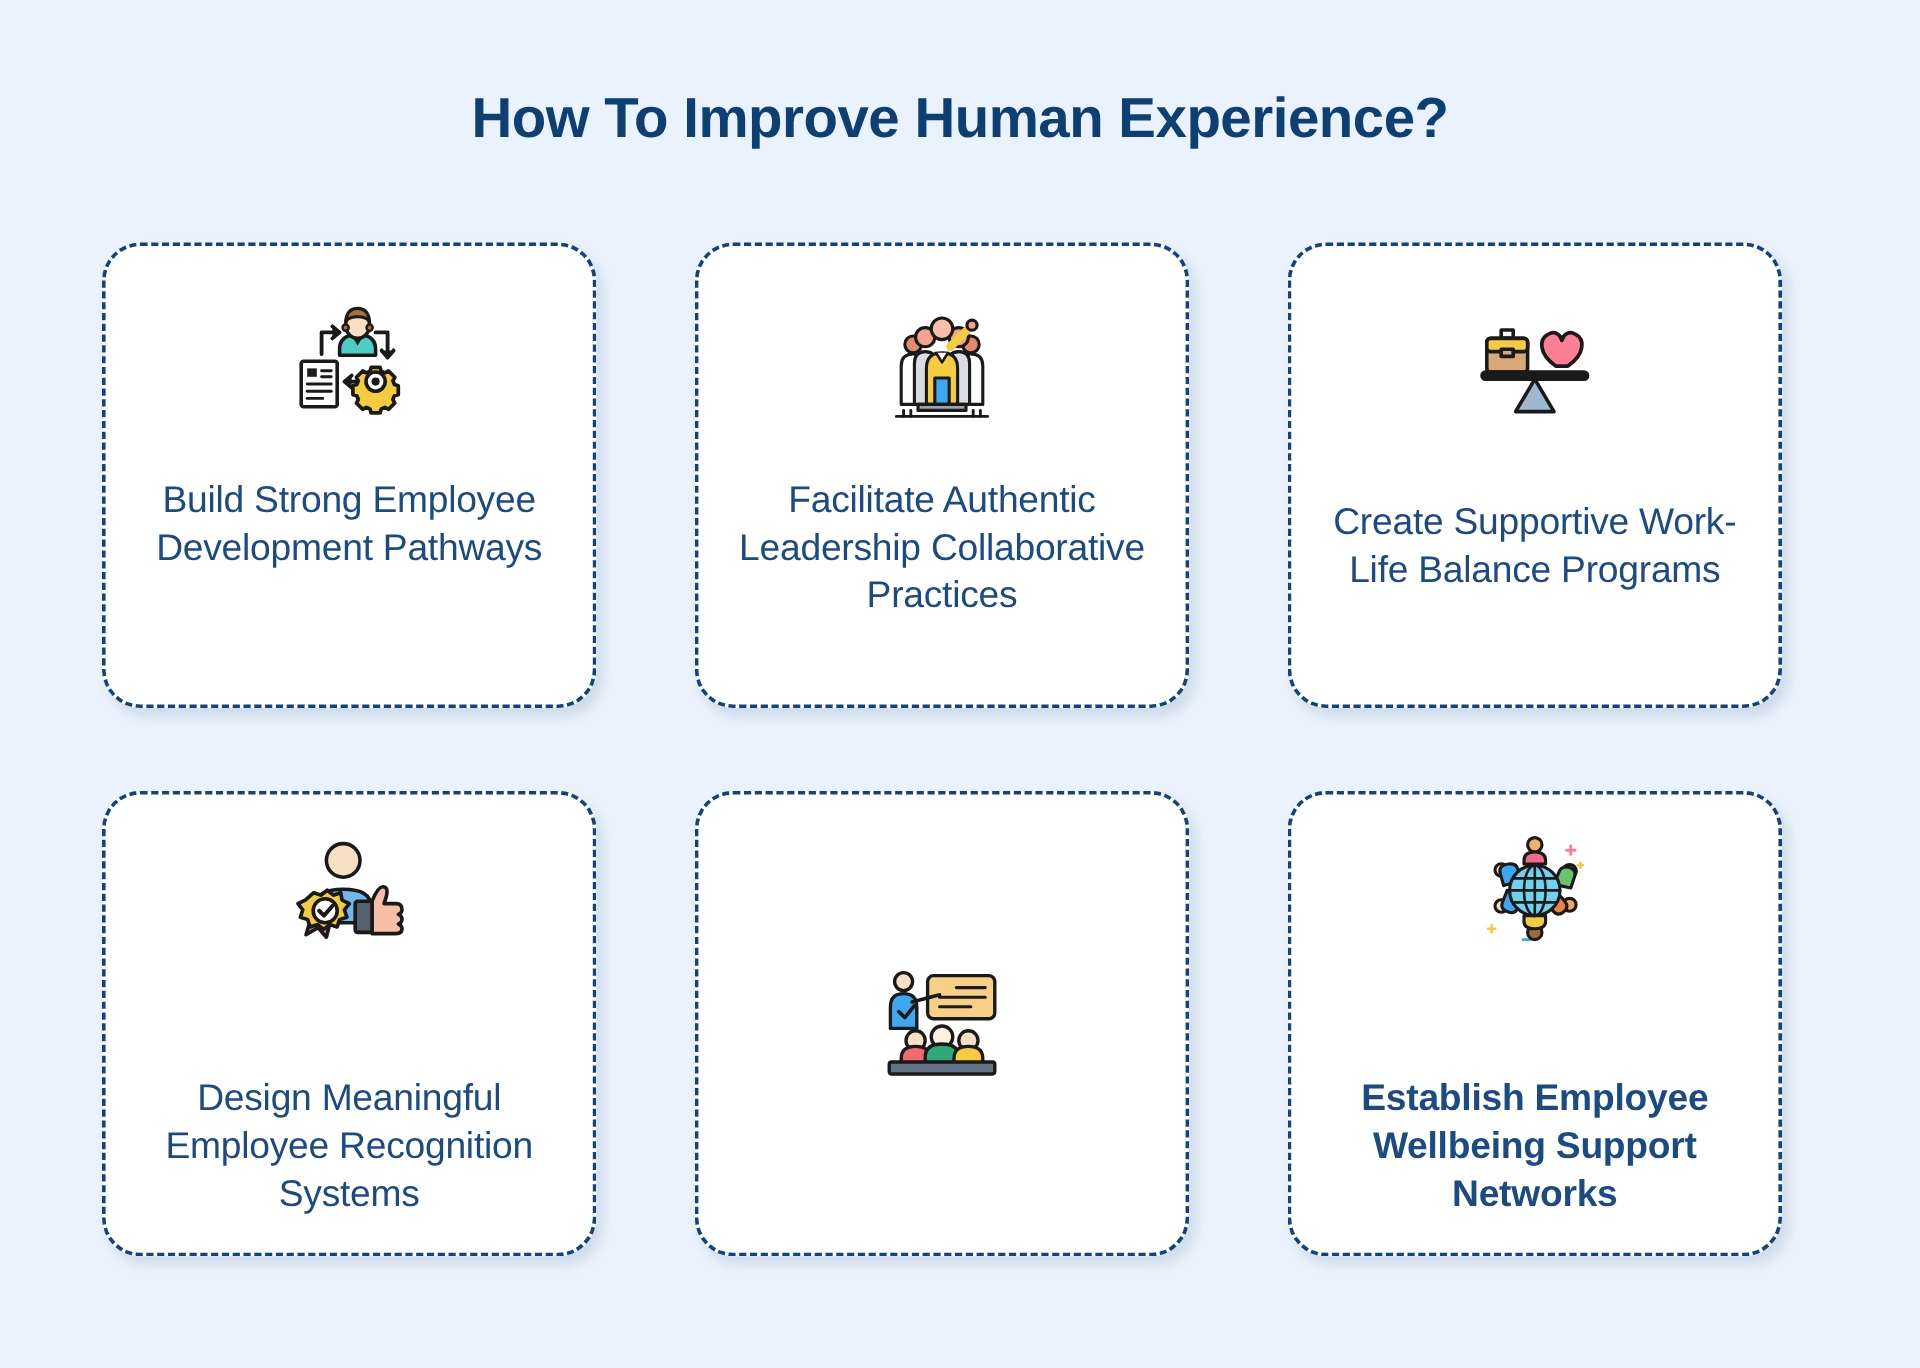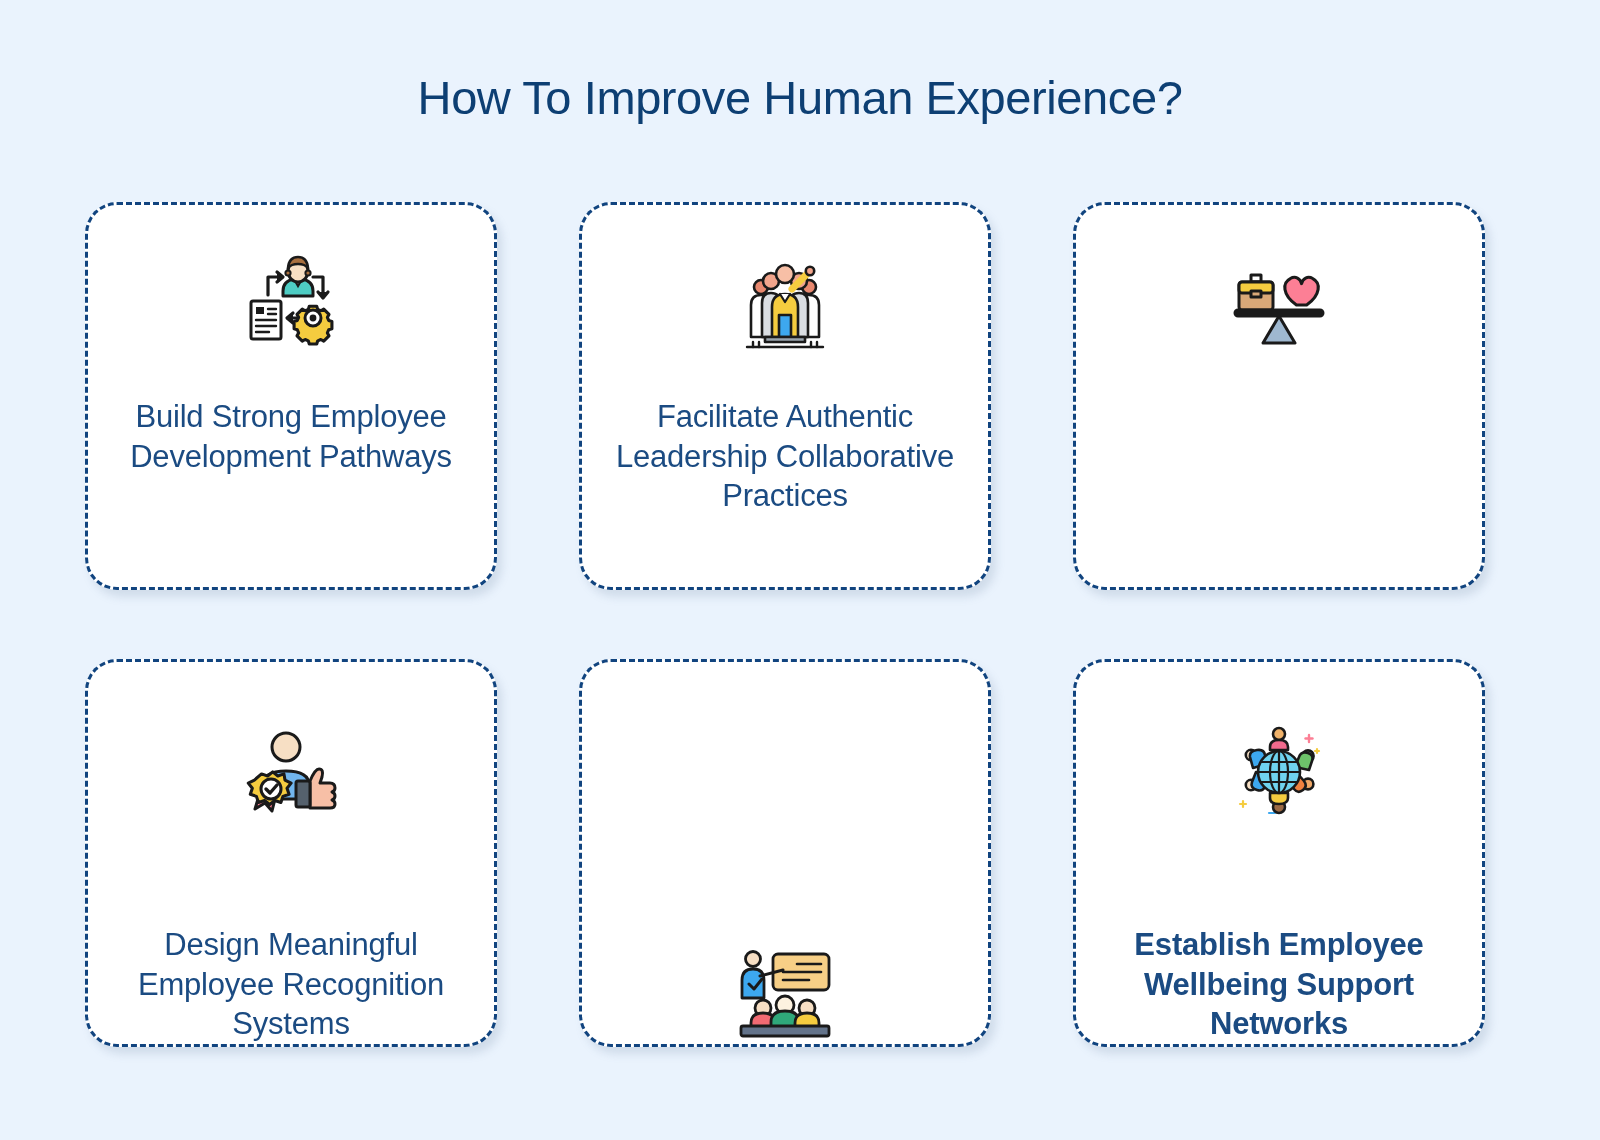--- a/index.html
+++ b/index.html
@@ -19,21 +19,21 @@
     position: relative;
     width: 1600px;
     height: 1140px;
     box-sizing: border-box;
   }
 
   .page-title {
     text-align: center;
     color: #0d3f73;
     font-size: 47px;
-    font-weight: normal;
+    font-weight: bold;
     letter-spacing: -0.4px;
     padding-top: 72px;
     margin: 0;
     line-height: 1.1;
   }
 
   .card-grid {
     position: absolute;
     left: 85px;
     top: 202px;
@@ -53,21 +53,21 @@
     box-shadow: 5px 7px 9px rgba(120, 140, 170, 0.22);
     box-sizing: border-box;
     display: flex;
     flex-direction: column;
     align-items: center;
     padding: 0 22px;
   }
 
   
   .card.row-top { justify-content: flex-start; padding-top: 48px; }
-  .card.row-bottom { justify-content: flex-end; }
+  .card.row-bottom { justify-content: center; }
 
   .card-icon {
     width: 108px;
     height: 100px;
     display: flex;
     align-items: center;
     justify-content: center;
     flex: none;
   }
   .card-icon svg { display: block; }
@@ -193,20 +193,21 @@
             <path d="M22 36 h10 v6 h-10 z" fill="#d9a878"></path>
 
             <path d="M72 52 C58 42 58 30 66 26 C71 23 76 26 77 31 C78 26 83 23 88 26 C96 30 96 42 82 52 z" fill="#fc7f95" transform="translate(-6,-3) scale(1.02)"></path>
 
             <rect x="6" y="55" width="88" height="6" rx="3" fill="#1a1a1a"></rect>
 
             <path d="M50 61 L66 88 L34 88 z" fill="#9fb8d0"></path>
           </g>
         </svg>
       </div>
+      <div class="card-label">Create Supportive Work-Life Balance Programs</div>
     </div>
 
     <div class="card row-bottom c4">
       <div class="card-icon">
         <svg viewBox="0 0 100 96" width="100" height="96">
           <g stroke="#1a1a1a" stroke-width="3" stroke-linejoin="round" stroke-linecap="round">
 
             <circle cx="45" cy="24" r="14" fill="#f7dfc4"></circle>
             <path d="M22 76 v-14 q0 -14 23 -14 q23 0 23 14 v14 z" fill="#72b6ee"></path>
 

